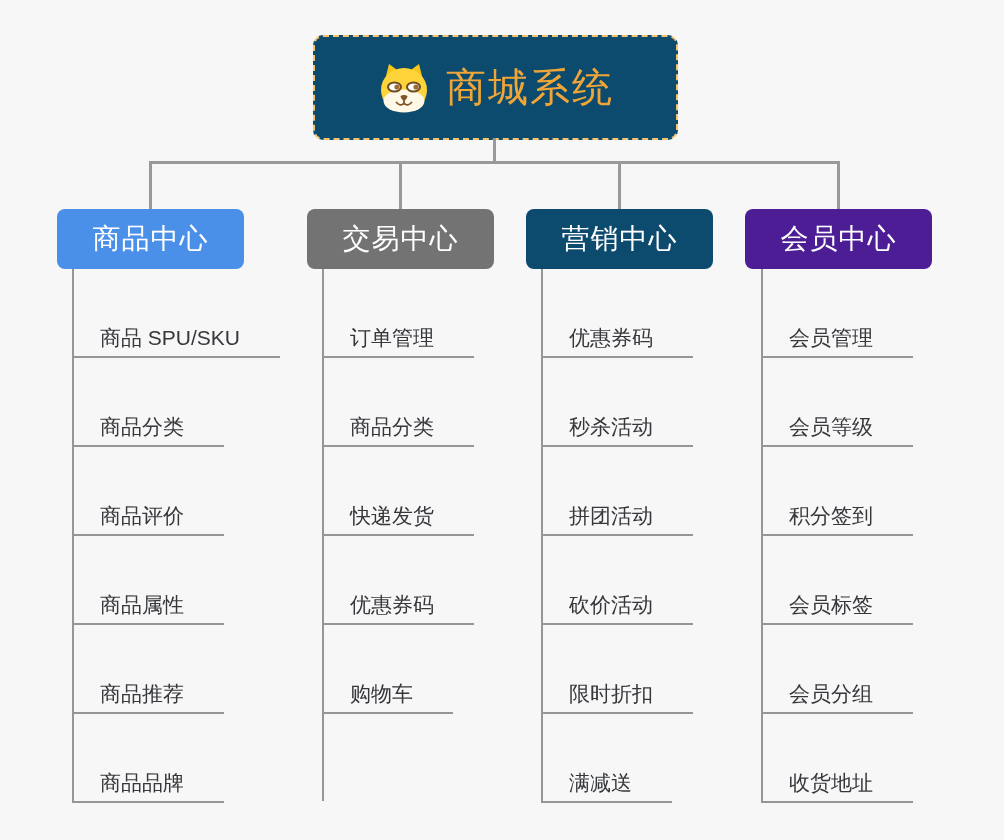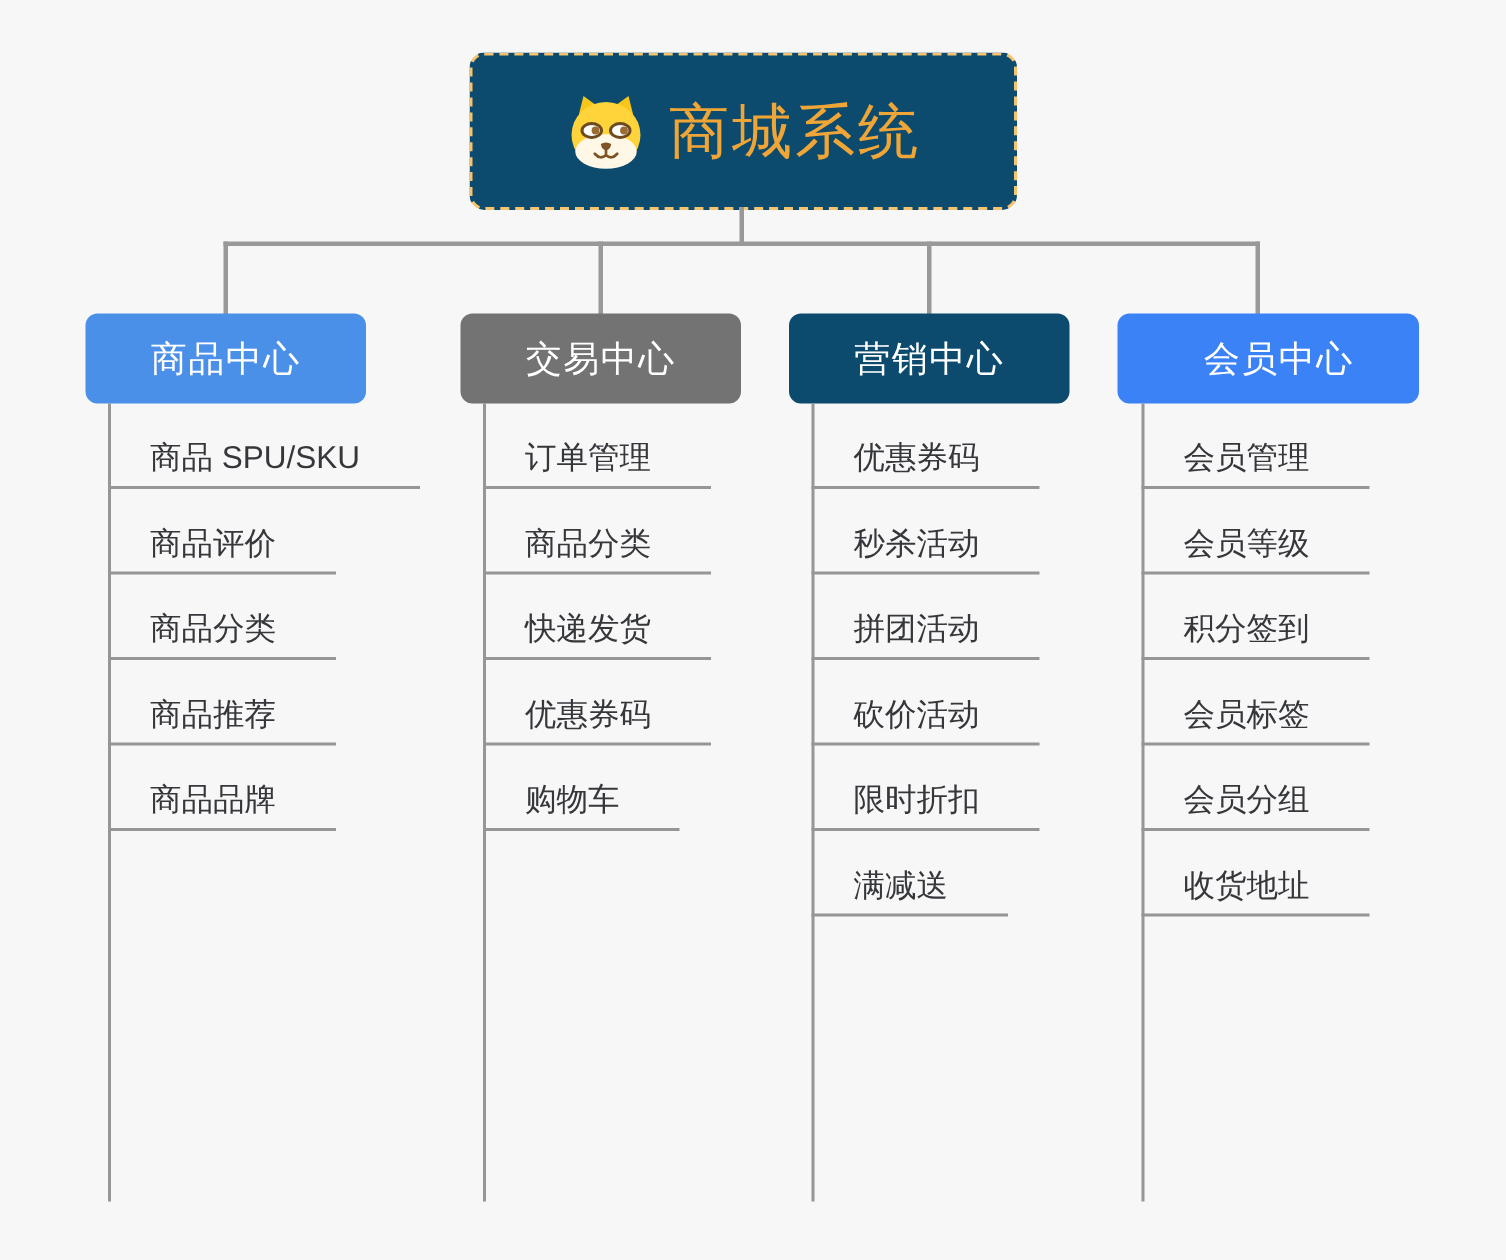--- a/index.html
+++ b/index.html
@@ -17,33 +17,33 @@
   .dog-icon{display:flex;align-items:center;}
   
   .line{position:absolute;background:#999999;}
   .stem{left:493px;top:138px;width:3px;height:26px;}
   .hbar{left:149px;top:161px;width:691px;height:3px;}
   .drop{top:161px;width:3px;height:49px;}
   .d0{left:149px}.d1{left:399px}.d2{left:618px}.d3{left:837px}
   
   .branch-header{
     position:absolute;top:209px;width:187px;height:60px;border-radius:8px;
-    color:#FFFFFF;font-size:24px;display:flex;align-items:center;justify-content:center;
+    color:#FFFFFF;font-size:28px;display:flex;align-items:center;justify-content:center;
     letter-spacing:1px;cursor:default;
   }
   .b0{left:57px;background:#4A8FE8;}
   .b1{left:307px;background:#737373;}
   .b2{left:526px;background:#0c4a6e;}
-  .b3{left:745px;background:#3b82f6;padding-left:14px;}
+  .b3{left:745px;background:#4c1d95;}
   
   .branch-children{position:absolute;top:269px;}
   .c0{left:72px}.c1{left:322px}.c2{left:541px}.c3{left:761px}
   .spine{position:absolute;left:0;top:0;width:2px;height:532px;background:#969696;}
   .child{
-    width:max-content;margin-top:24px;padding:0 40px 5px 28px;
+    width:max-content;margin-top:56px;padding:0 40px 5px 28px;
     border-bottom:2px solid #969696;font-size:21px;line-height:26px;color:#35373B;
   }
   .child:first-child{margin-top:54px;}
 </style>
 </head>
 <body>
 
 <div class="canvas">
 
   <div class="root-node">
@@ -72,22 +72,23 @@
   <div class="line drop d3"></div>
 
   <div class="branch-header b0">商品中心</div>
   <div class="branch-header b1">交易中心</div>
   <div class="branch-header b2">营销中心</div>
   <div class="branch-header b3">会员中心</div>
 
   <div class="branch-children c0">
     <div class="spine"></div>
     <div class="child">商品 SPU/SKU</div>
+    <div class="child">商品分类</div>
     <div class="child">商品评价</div>
-    <div class="child">商品分类</div>
+    <div class="child">商品属性</div>
     <div class="child">商品推荐</div>
     <div class="child">商品品牌</div>
   </div>
 
   <div class="branch-children c1">
     <div class="spine"></div>
     <div class="child">订单管理</div>
     <div class="child">商品分类</div>
     <div class="child">快递发货</div>
     <div class="child">优惠券码</div>

